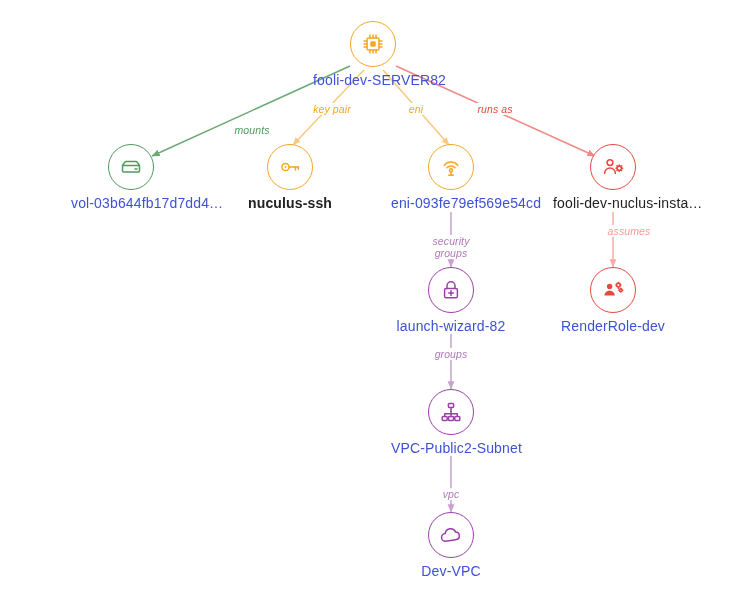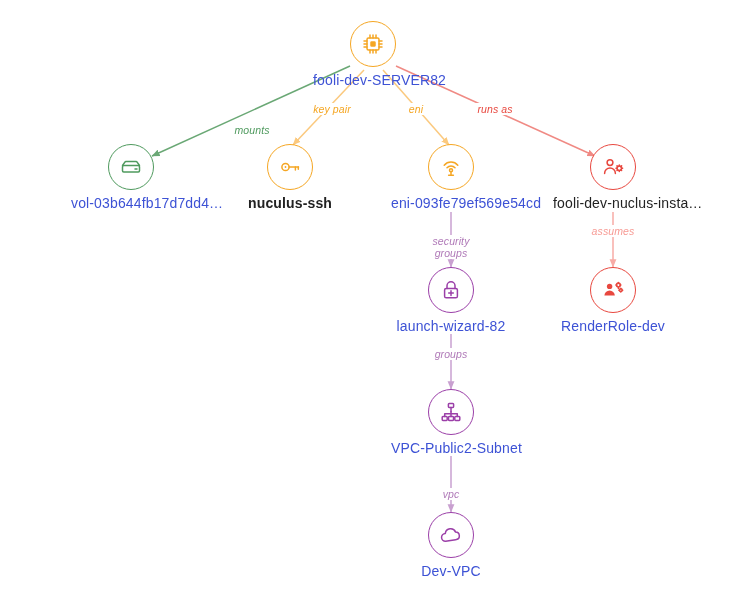--- a/index.html
+++ b/index.html
@@ -221,18 +221,18 @@
         <div class="node-label link">Dev-VPC</div>
       </div>
     </div>
   <div id="edge-label-layer">
       <div class="edge-label" style="left: 252px; top: 109px; color: rgb(79, 154, 94); margin-top: 21px;">mounts</div>
       <div class="edge-label" style="left: 332px; top: 109px; color: rgb(245, 166, 35); text-align: right;">key pair</div>
       <div class="edge-label" style="left: 416px; top: 109px; color: rgb(245, 166, 35);">eni</div>
       <div class="edge-label" style="left: 495px; top: 109px; color: rgb(232, 72, 63);">runs as</div>
       <div class="edge-label" style="left: 451px; top: 247px; color: rgb(176, 122, 184);">security
 groups</div>
-      <div class="edge-label" style="left: 613px; top: 231px; color: rgb(247, 155, 149);">assumes</div>
+      <div class="edge-label" style="left: 629px; top: 231px; color: rgb(247, 155, 149);">assumes</div>
       <div class="edge-label" style="left: 451px; top: 354px; color: rgb(176, 122, 184);">groups</div>
       <div class="edge-label" style="left: 451px; top: 494px; color: rgb(176, 122, 184);">vpc</div>
     </div>
 
 </div>
 
 </body></html>

